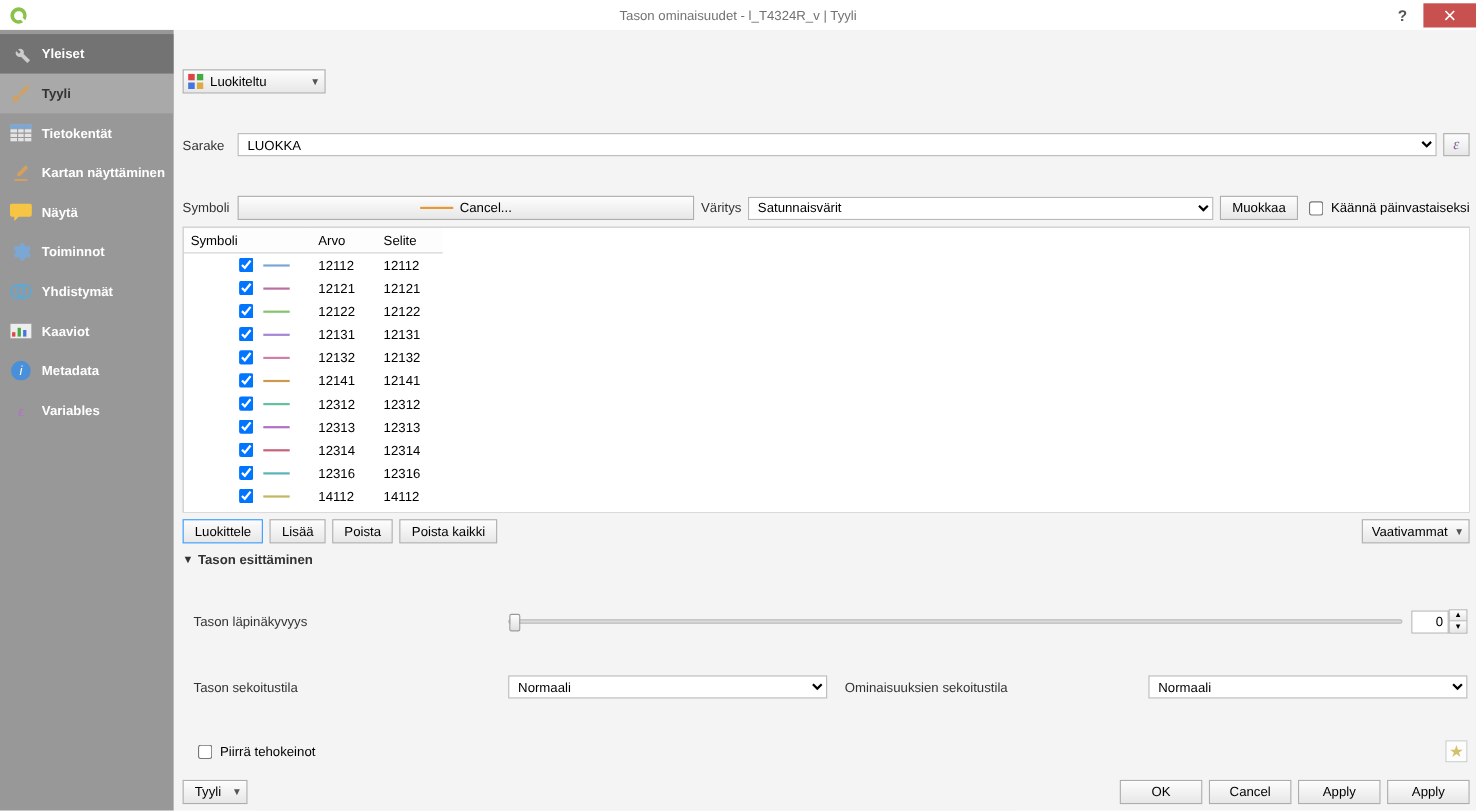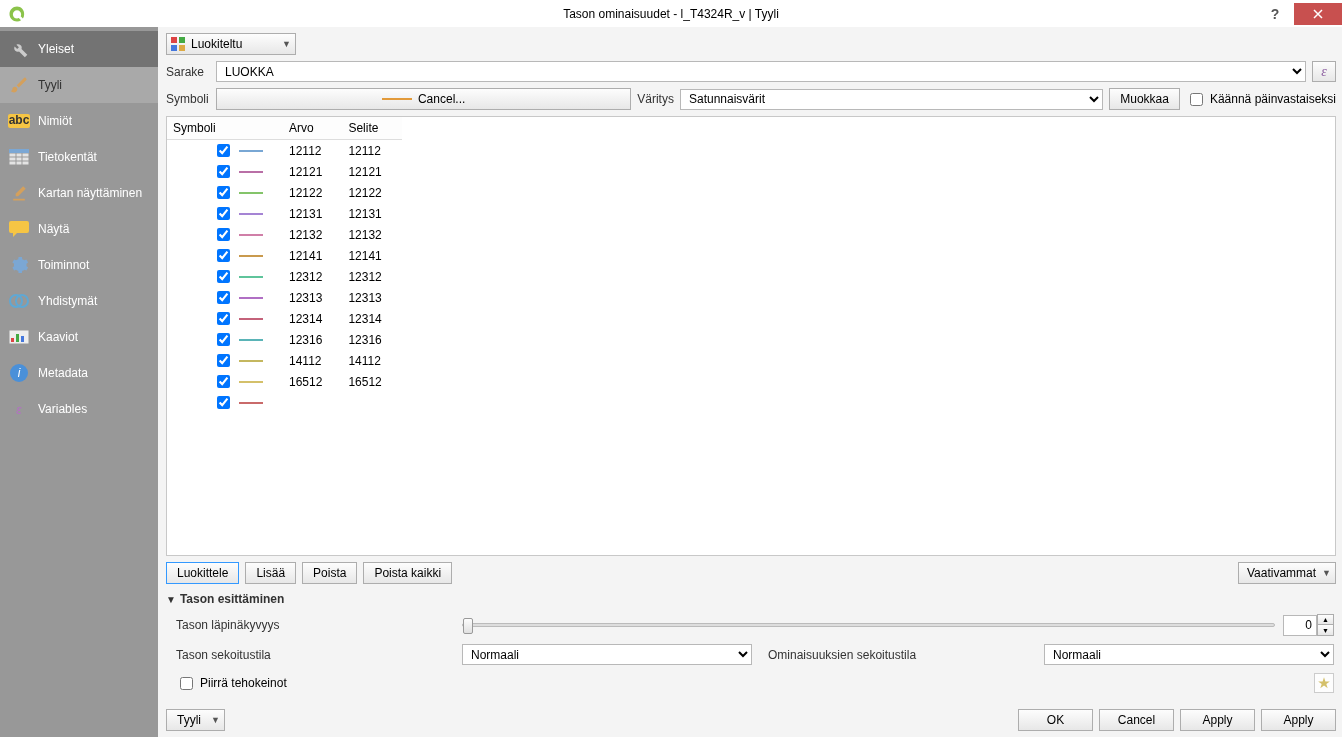--- a/index.html
+++ b/index.html
@@ -1,34 +1,34 @@
 <!DOCTYPE html>
 <html><head>
 <meta charset="utf-8">
 <style>
   * { box-sizing: border-box; font-family: "Segoe UI", Tahoma, sans-serif; font-size: 12px; }
   html, body { margin: 0; padding: 0; height: 100%; }
   body { background: #fff; }
   .window { width: 1342px; height: 737px; display: flex; flex-direction: column; background: #fff; }
   .titlebar { height: 27px; background: #fff; display: flex; align-items: center; position: relative; }
   .titlebar .logo { width: 18px; height: 18px; margin-left: 8px; }
-  .titlebar .title { position: absolute; left: 50%; transform: translateX(-50%); color: #000000; font-size: 12px; }
+  .titlebar .title { position: absolute; left: 50%; transform: translateX(-50%); color: #737373; font-size: 12px; }
   .titlebar .controls { margin-left: auto; display: flex; align-items: center; }
   .titlebar .help { width: 30px; text-align: center; font-size: 14px; font-weight: bold; color: #555; cursor: pointer; }
   .titlebar .close { width: 48px; height: 22px; background: #c8504f; color: #fff; display: flex; align-items: center; justify-content: center; margin-left: 4px; }
   .titlebar .close svg { stroke: #fff; }
   .body { flex: 1; display: flex; min-height: 0; }
   .sidebar { width: 158px; background: #989898; color: #fff; padding-top: 4px; }
   .sidebar .item { display: flex; align-items: center; height: 36px; padding-left: 8px; gap: 8px; cursor: pointer; }
   .sidebar .item.active { background: #a9a9a9; color: #333; }
   .sidebar .item.selected { background: #737373; }
   .sidebar .item .ic { width: 22px; height: 22px; display: flex; align-items: center; justify-content: center; }
-  .sidebar .item span.lbl { font-size: 12px; }
+  .sidebar .item span.lbl { font-size: 12px; font-weight: bold; }
   .content { flex: 1; background: #f4f4f4; display: flex; flex-direction: column; padding: 6px 6px 6px 8px; gap: 6px; min-width: 0; }
-  .row { display: flex; align-items: center; gap: 6px; }
+  .row { display: flex; align-items: center; gap: 6px; margin-top: 30px; }
   .label { color: #333; }
   select, input[type=text] { height: 21px; border: 1px solid #b8b8b8; background: #fff; padding: 0 4px; }
   button { height: 22px; border: 1px solid #adadad; background: linear-gradient(#fdfdfd,#e7e7e7); padding: 0 10px; cursor: pointer; }
   button.primary { border-color: #3399ff; }
   .style-combo { width: 130px; height: 22px; border: 1px solid #adadad; background: linear-gradient(#fdfdfd,#e7e7e7); display: flex; align-items: center; padding: 0 4px; gap: 6px; }
   .style-combo .swatch { width: 14px; height: 14px; }
   .style-combo .arrow { margin-left: auto; font-size: 9px; color: #555; }
   .col-select { flex: 1; }
   .epsilon-btn { width: 24px; height: 21px; border: 1px solid #adadad; background: linear-gradient(#fdfdfd,#e7e7e7); display: flex; align-items: center; justify-content: center; font-family: serif; font-style: italic; color: #8a5c9e; font-size: 14px; }
   .symbol-btn { flex: 1; height: 22px; border: 1px solid #adadad; background: linear-gradient(#fdfdfd,#e7e7e7); display: flex; align-items: center; justify-content: center; gap: 6px; }
@@ -98,29 +98,20 @@
       <div class="item active">
         <span class="ic">
             <svg width="20" height="20" viewBox="0 0 24 24">
               <path fill="#d4a05c" d="M7 14c-1.7 0-3 1.3-3 3 0 1.3-1.2 2-2 2 .9 1.2 2.4 2 4 2 2.2 0 4-1.8 4-4 0-1.7-1.3-3-3-3zm13.7-9.6l-1-1c-.4-.4-1-.4-1.4 0l-9 9 2.5 2.5 9-9c.4-.4.4-1 0-1.4z"></path>
             </svg>
           </span>
         <span class="lbl">Tyyli</span>
       </div>
       <div class="item">
         <span class="ic">
-            <svg width="22" height="14" viewBox="0 0 22 14">
-              <rect width="22" height="14" rx="2" fill="#f6c544"></rect>
-              <text x="11" y="10" text-anchor="middle" font-size="8" font-weight="bold" fill="#333">abc</text>
-            </svg>
-          </span>
-        <span class="lbl">Nimiöt</span>
-      </div>
-      <div class="item">
-        <span class="ic">
             <svg width="20" height="16" viewBox="0 0 20 16">
               <rect width="20" height="16" fill="#e4e4e4" stroke="#999"></rect>
               <line x1="0" y1="4" x2="20" y2="4" stroke="#999"></line>
               <line x1="0" y1="8" x2="20" y2="8" stroke="#999"></line>
               <line x1="0" y1="12" x2="20" y2="12" stroke="#999"></line>
               <line x1="7" y1="0" x2="7" y2="16" stroke="#999"></line>
               <line x1="13" y1="0" x2="13" y2="16" stroke="#999"></line>
               <rect width="20" height="4" fill="#7ba7d4"></rect>
             </svg>
           </span>

